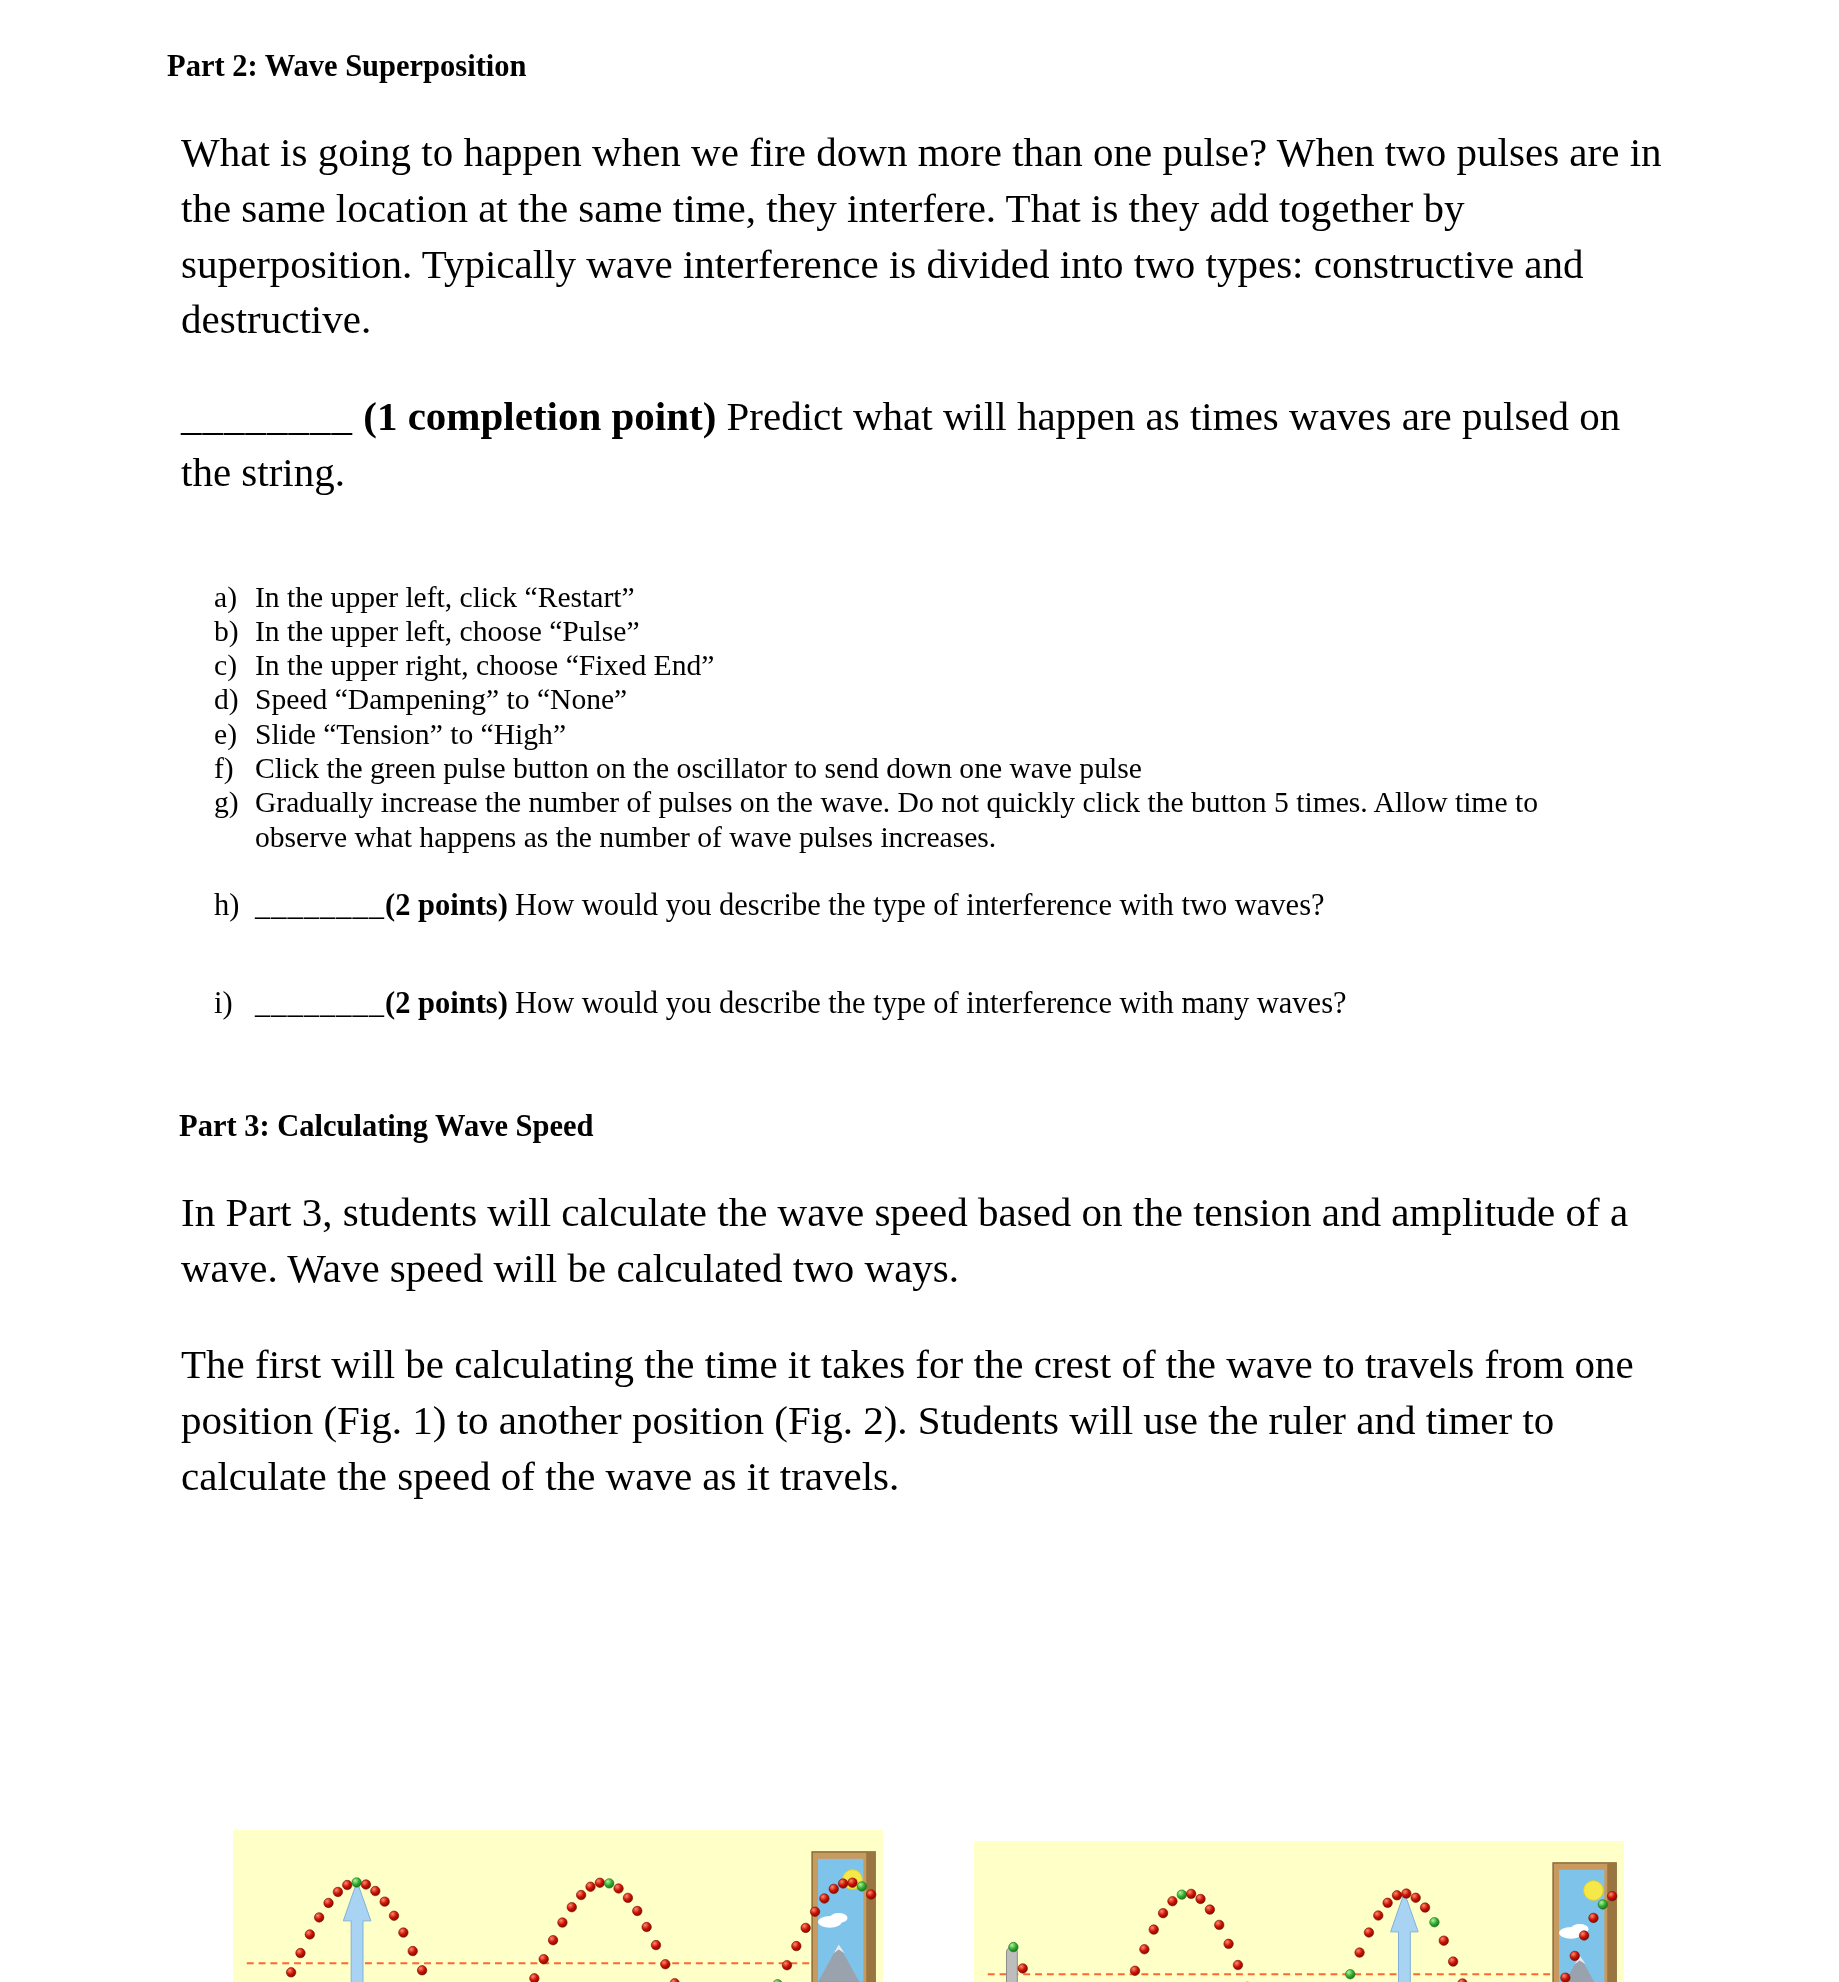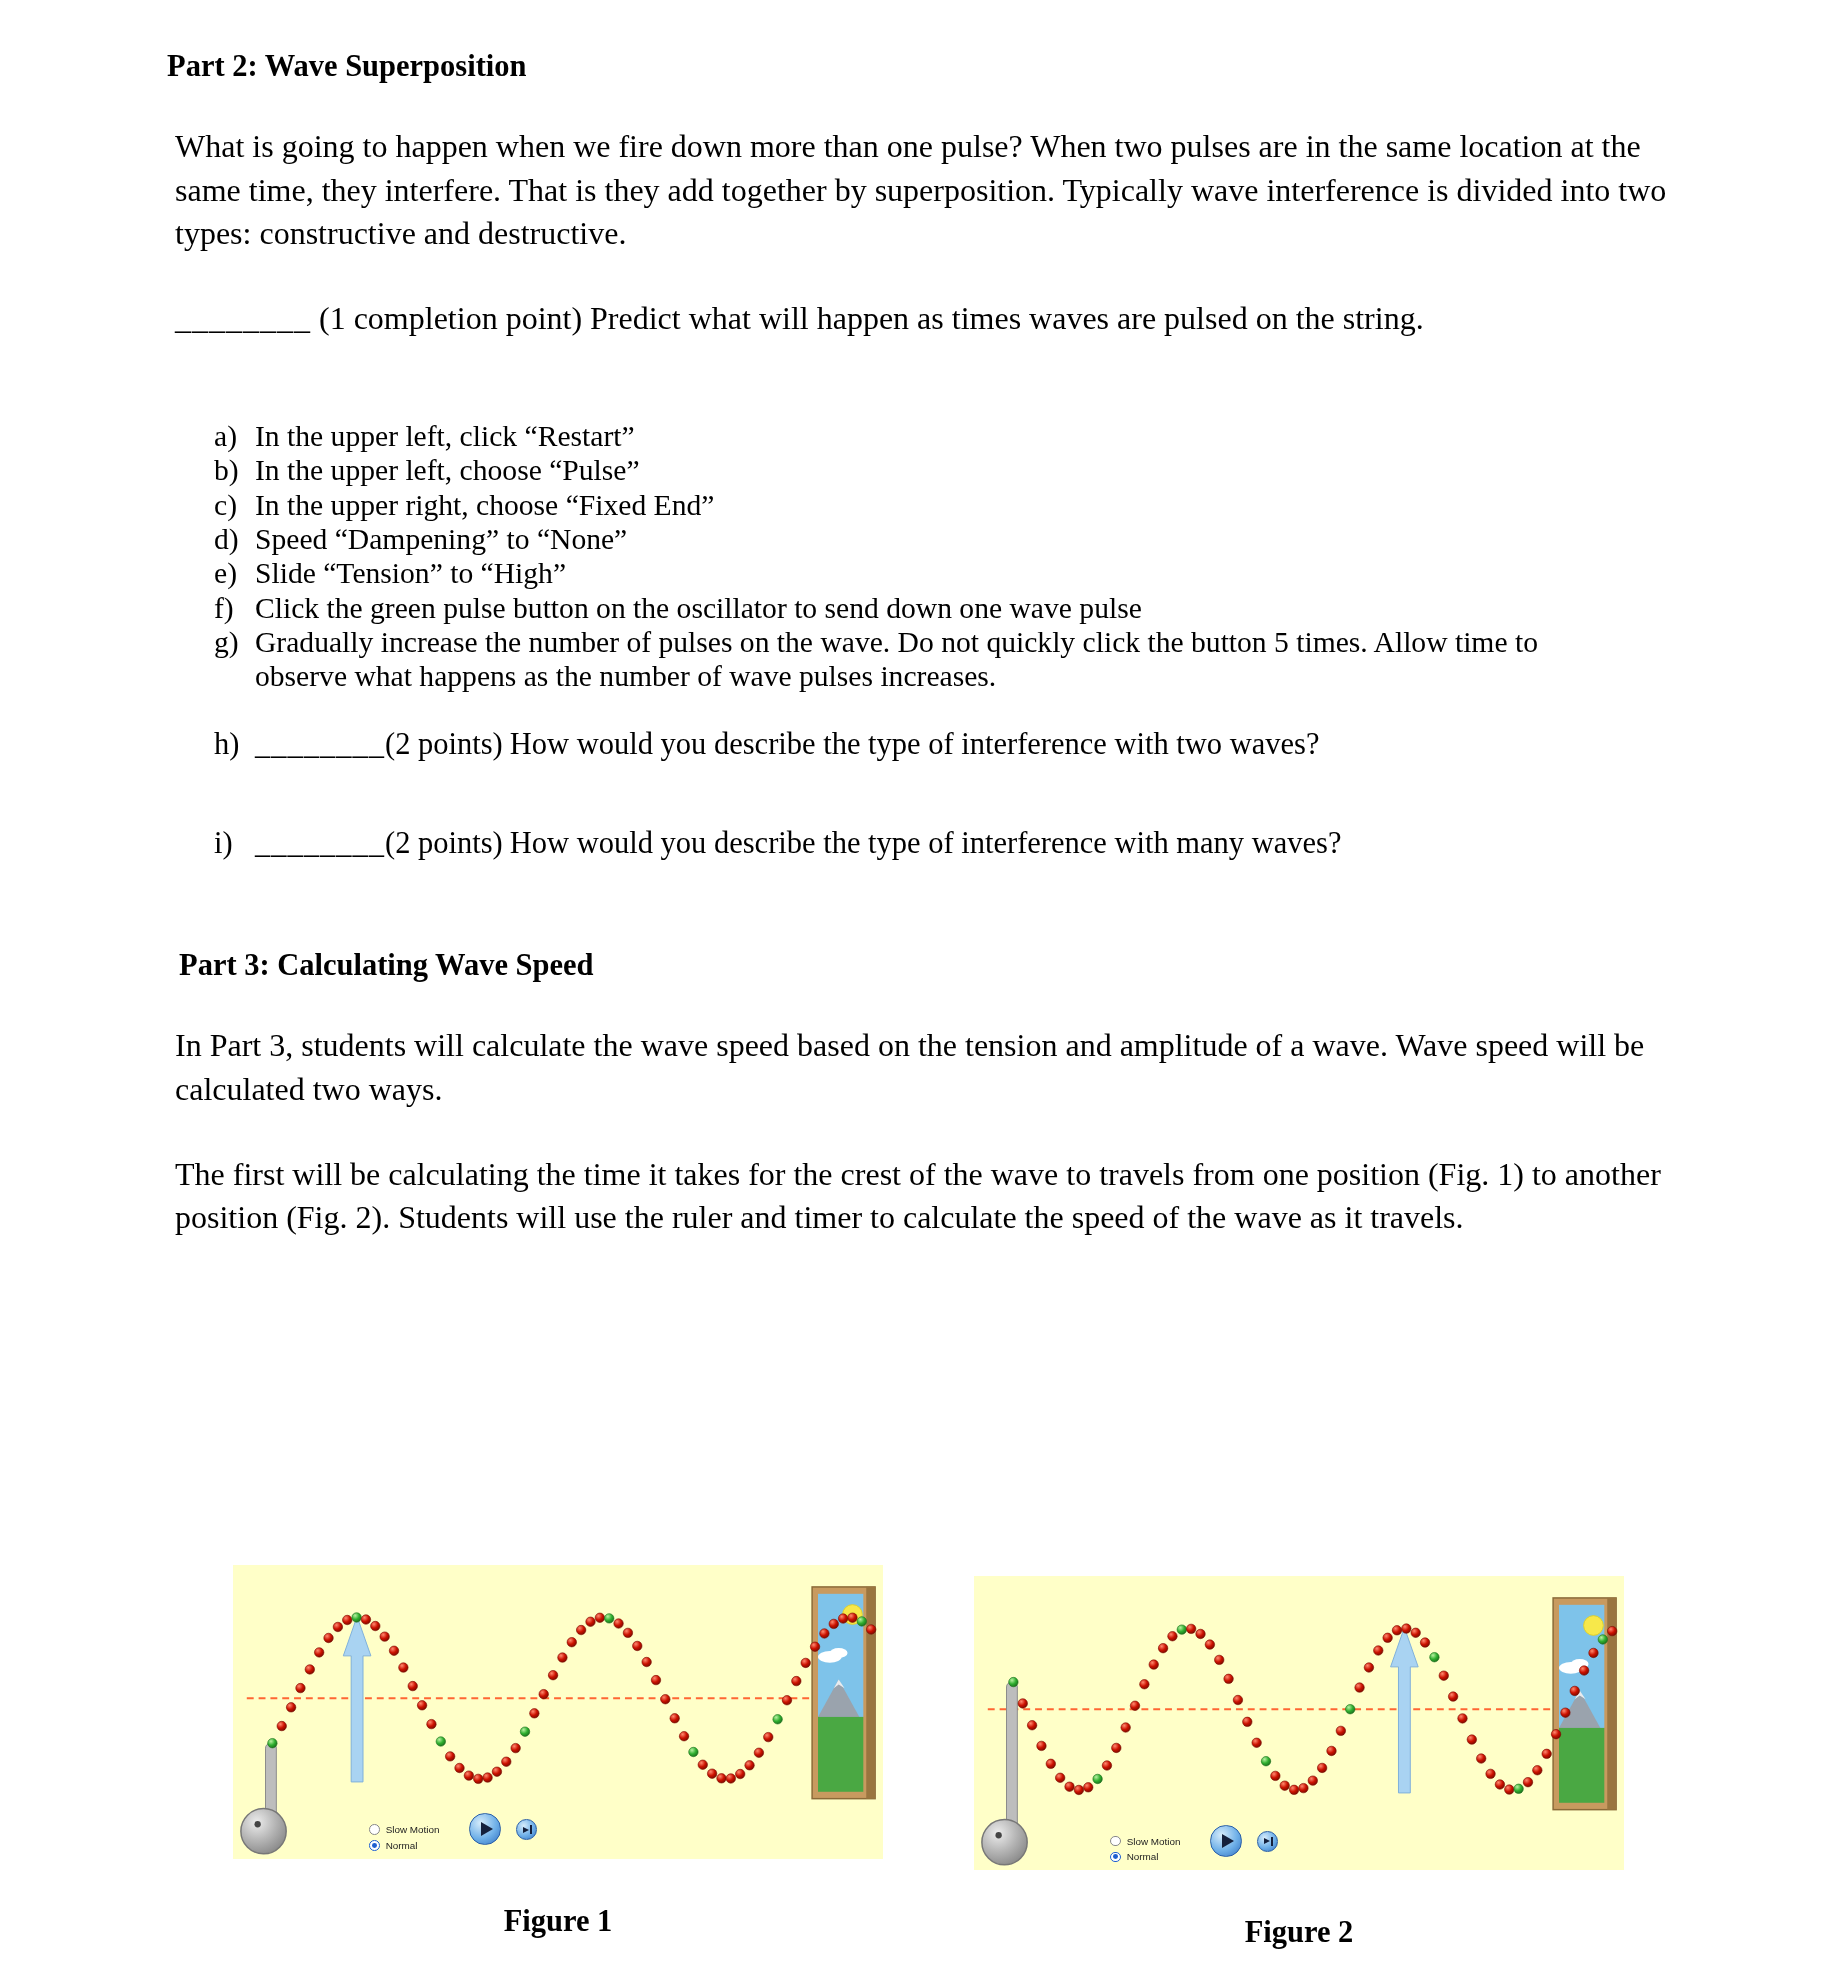--- a/index.html
+++ b/index.html
@@ -4,24 +4,24 @@
 <style>
   * { box-sizing: border-box; }
   html, body { margin: 0; padding: 0; background: #ffffff; }
   body { font-family: "Liberation Serif", serif; color: #000; }
   .page {
     width: 1839px; min-height: 1983px;
     padding: 49px 163px 46px 167px;
     background: #fff; overflow: hidden; position: relative;
   }
   .heading { font-size: 30.5px; font-weight: bold; margin: 0; }
-  .body-text { font-size: 32px; line-height: 1.36; margin: 8px; max-width: 1512px; }
+  .body-text { font-size: 41px; line-height: 1.36; margin: 14px; max-width: 1512px; }
   .mt-para { margin-top: 41px; }
   .blank { letter-spacing: 1px; }
-  b.points { font-weight: normal; }
+  b.points { font-weight: bold; }
 
   .steps { margin: 79px 0 0 47px; }
   .step { display: flex; font-size: 29.6px; line-height: 1.16; max-width: 1419px; }
   .step-marker { width: 41px; flex: 0 0 41px; }
   .step-text { flex: 1; }
 
   .question { display: flex; font-size: 30.5px; line-height: 1.3; margin-left: 47px; }
   .question.q-h { margin-top: 31.5px; }
   .question.q-i { margin-top: 59px; }
   .q-body { flex: 1; }

